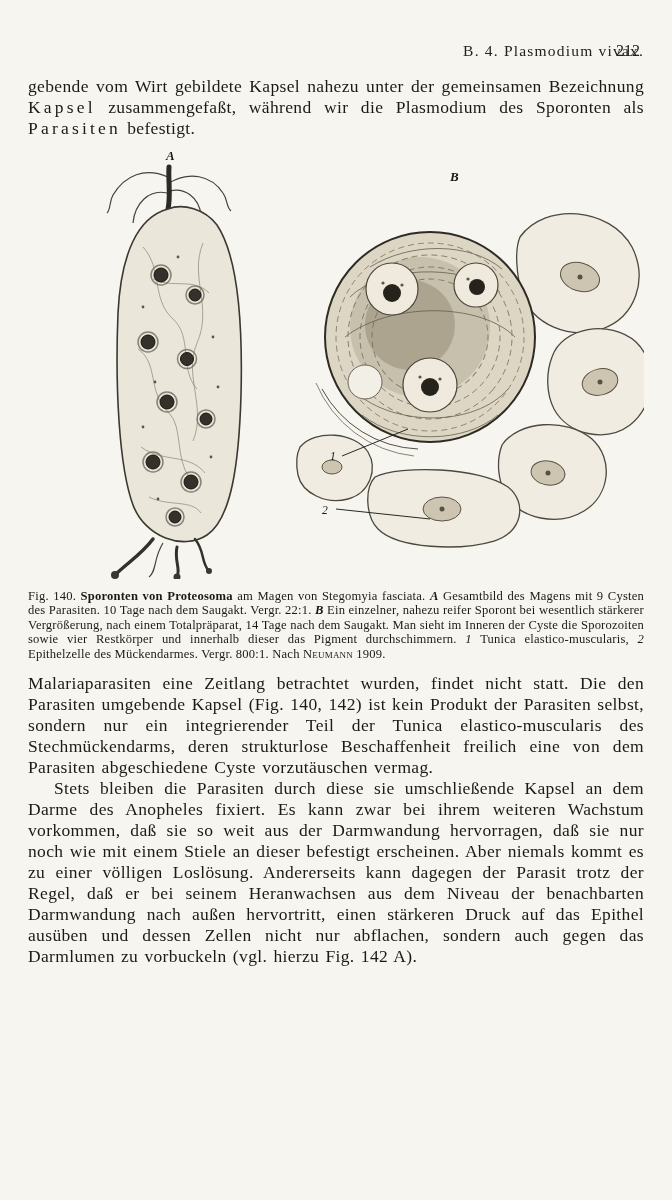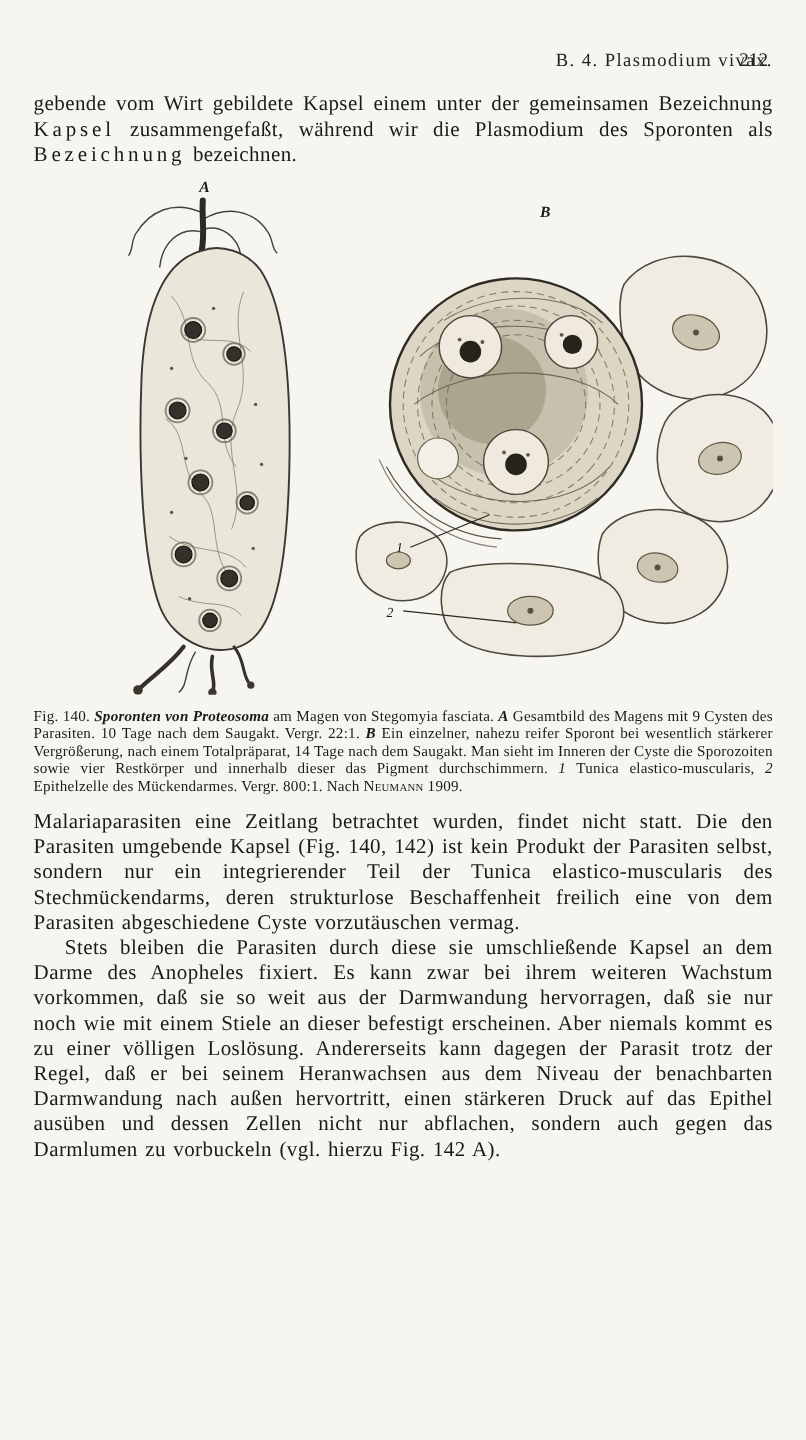--- a/index.html
+++ b/index.html
@@ -42,21 +42,21 @@
     margin-top:8px;
     text-align:center;
   }
   .caption {
     margin-top:6px;
     font-size:12.6px;
     line-height:14.4px;
     text-align:justify;
     letter-spacing:0.2px;
   }
-  .caption .b  { font-weight:bold;font-style:italic; }
+  .caption .b  { font-weight:bold; }
   .caption .bi { font-weight:bold; font-style:italic; }
   .caption .i  { font-style:italic; }
   .caption .sc { font-variant:small-caps; }
   .after-figure { margin-top:12px; }
 
   
   .stalk   { stroke:#2c2a26; stroke-width:5; fill:none; stroke-linecap:round; }
   .fil     { stroke:#45423c; stroke-width:1.2; fill:none; }
   .bodyA   { fill:#eae6d9; stroke:#3b3832; stroke-width:1.6; }
   .tex     { stroke:#8e8775; stroke-width:0.8; fill:none; opacity:.9; }
@@ -87,21 +87,21 @@
 <body>
 
 <div class="page">
 
   <div class="running-head">
     <span>B. 4. Plasmodium vivax.</span>
     <span class="page-number">212</span>
   </div>
 
   <div class="body-text">
-    <p><span>gebende vom Wirt gebildete Kapsel einem unter der gemeinsamen Bezeichnung </span><span class="spaced">Kapsel</span><span> zusammengefaßt, während wir die Plasmodium des Sporonten als </span><span class="spaced">Bezeichnung</span><span> bezeichnen.</span></p>
+    <p><span>gebende vom Wirt gebildete Kapsel nahezu unter der gemeinsamen Bezeichnung </span><span class="spaced">Kapsel</span><span> zusammengefaßt, während wir die Plasmodium des Sporonten als </span><span class="spaced">Parasiten</span><span> befestigt.</span></p>
   </div>
 
   <div class="figure">
     <svg width="616" height="432" viewBox="0 0 616 432">
 
       <g transform="translate(55,0)">
         <text class="figlabel" x="83" y="13">A</text>
         <path class="fil" d="M85,30 C62,20 42,28 30,48 C26,55 28,62 24,66"></path>
         <path class="fil" d="M86,36 C106,24 128,28 140,46 C145,53 143,60 148,64"></path>
         <path class="fil" d="M84,46 C66,42 52,56 50,76"></path>

